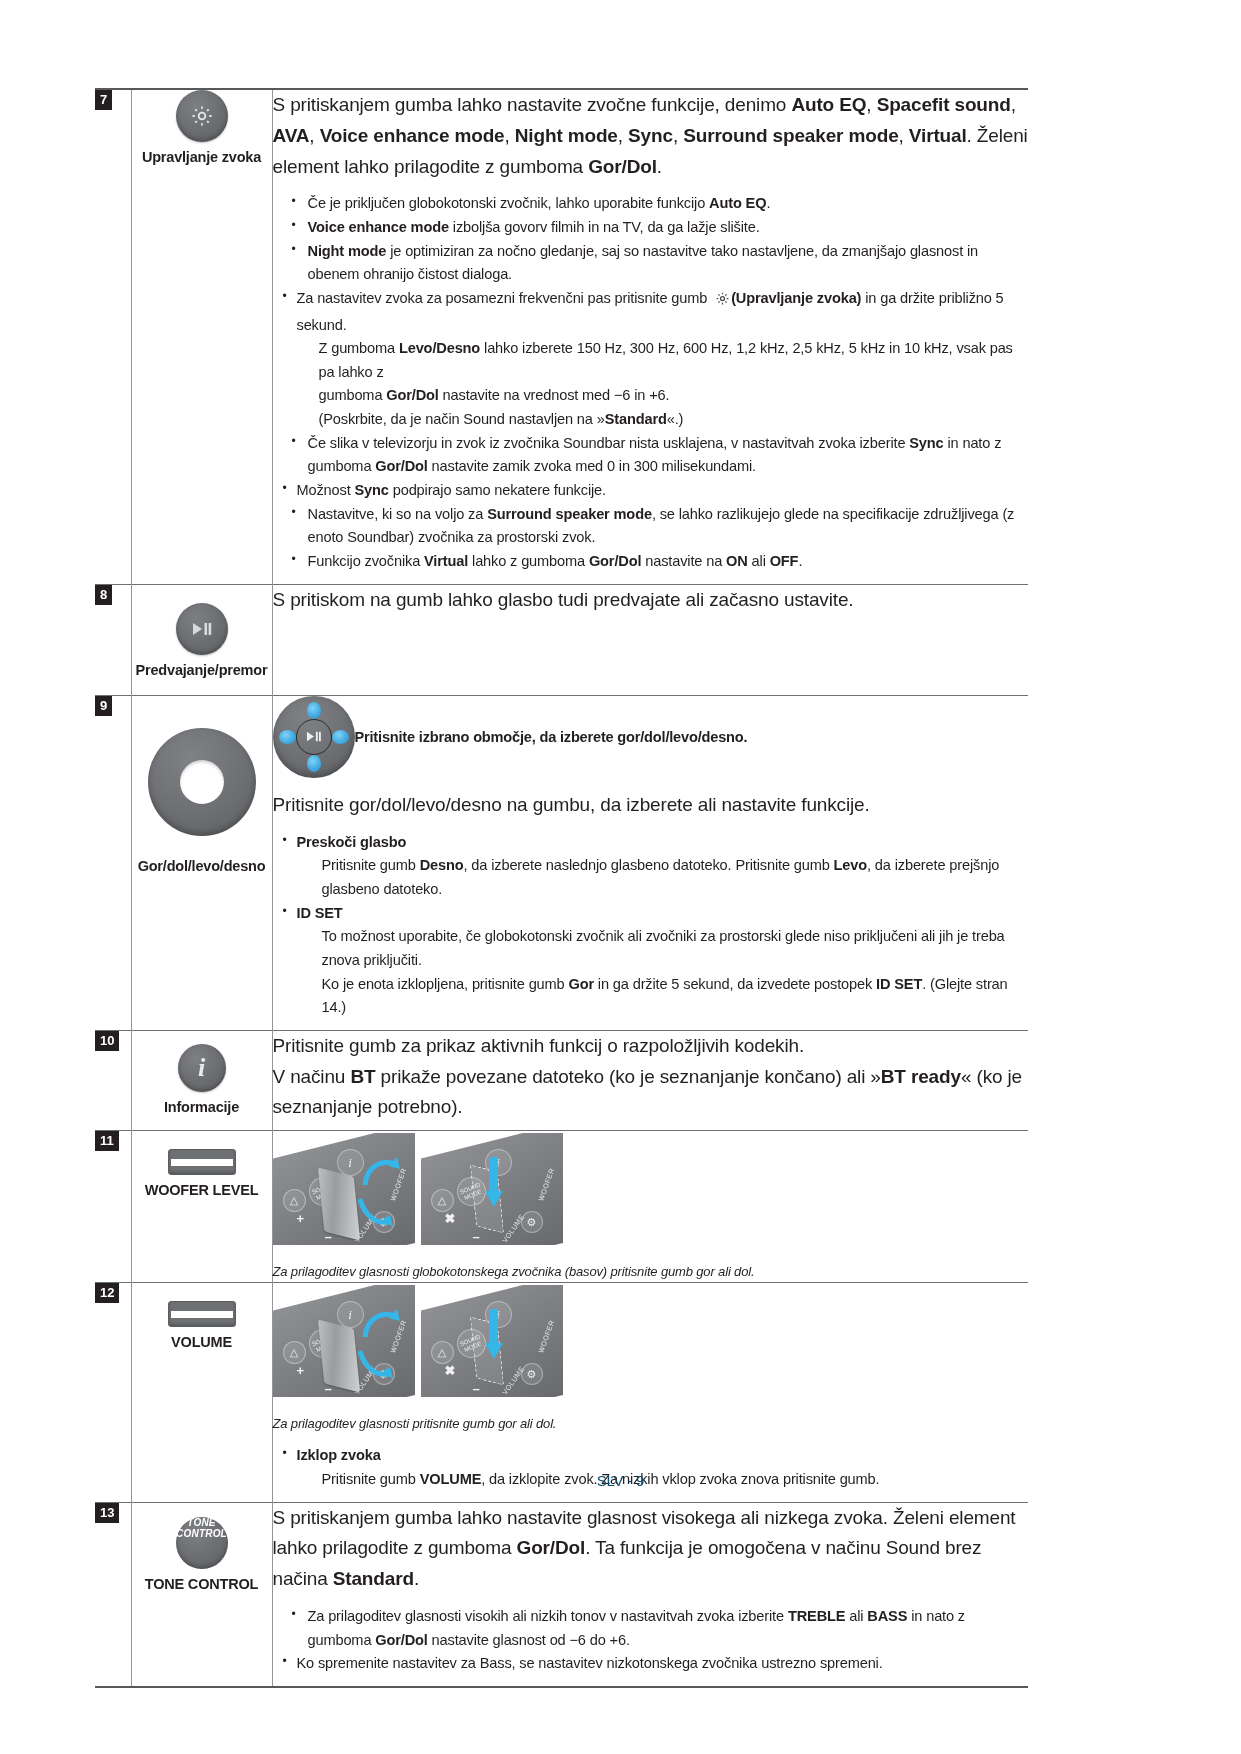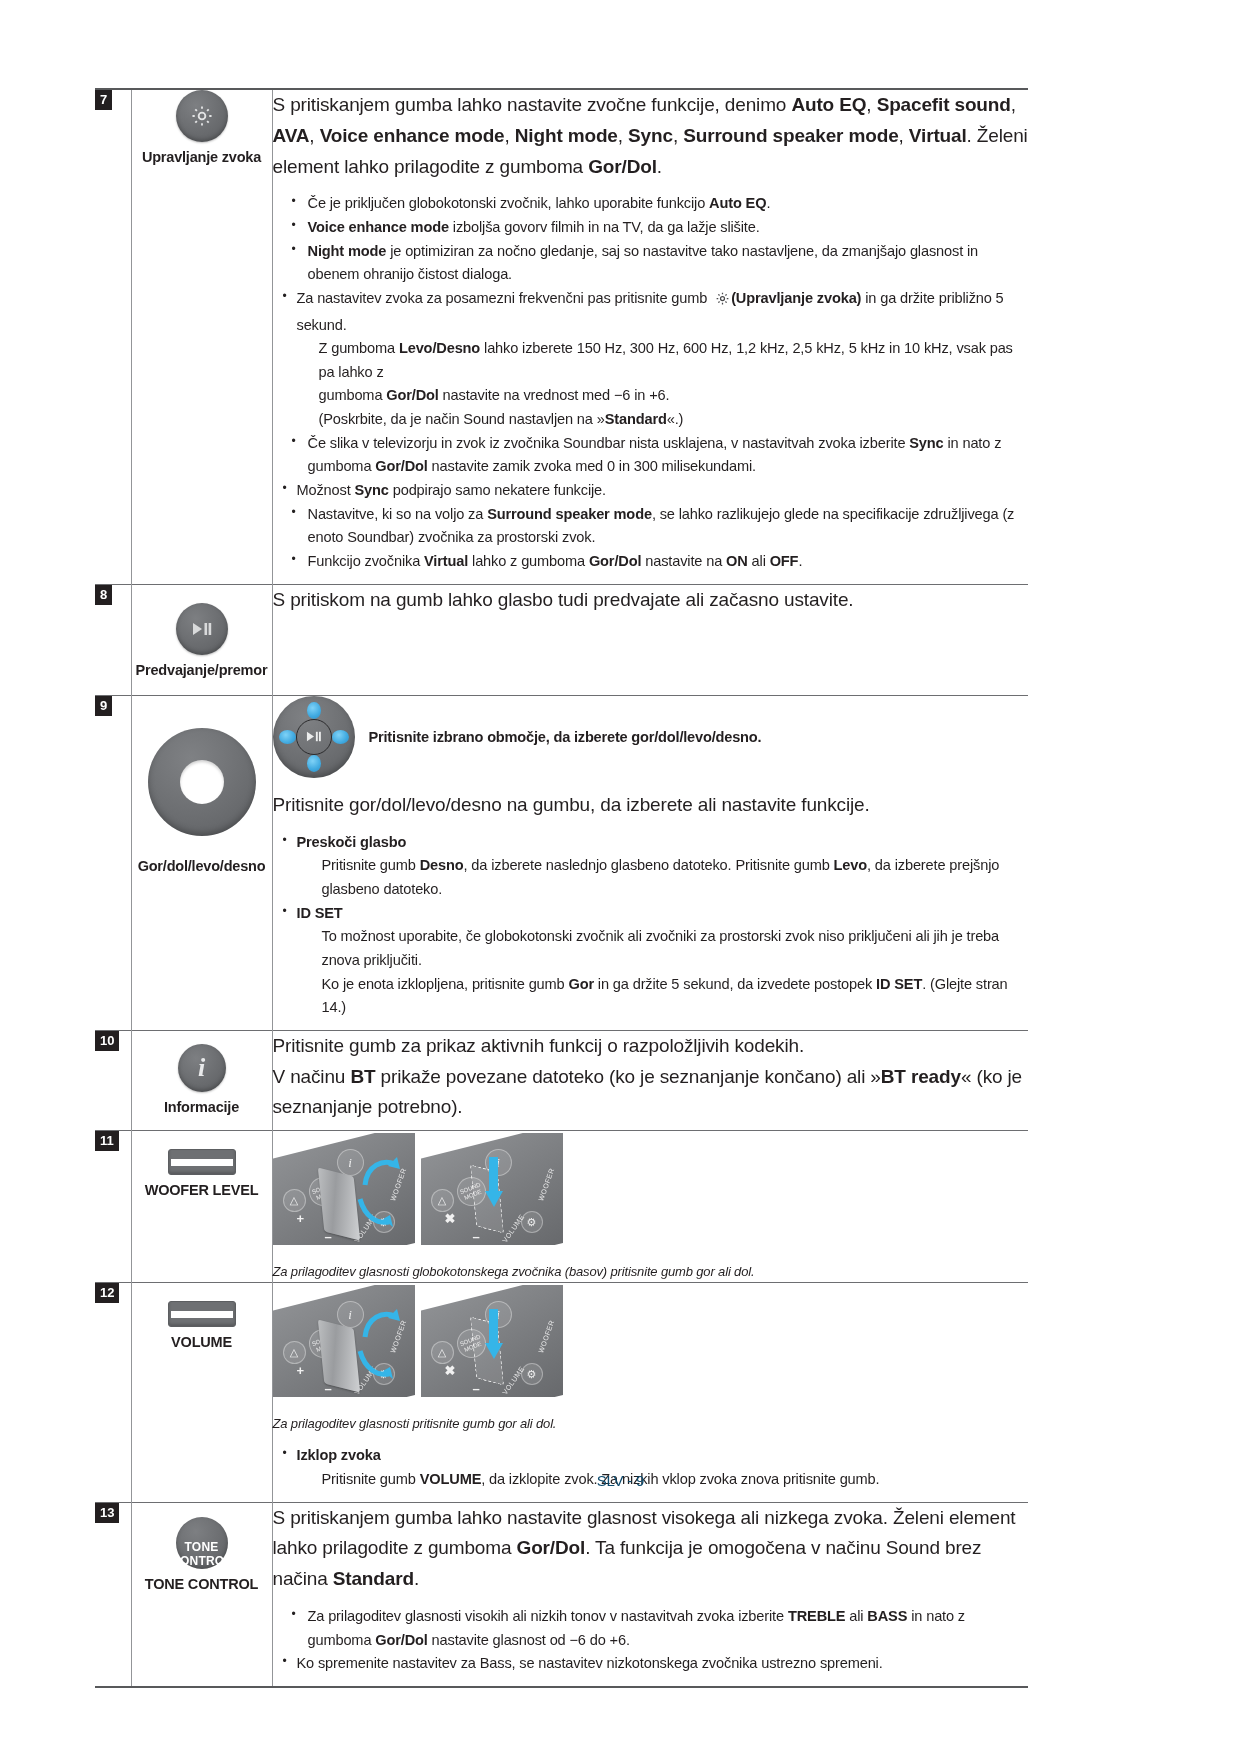--- a/index.html
+++ b/index.html
@@ -113,24 +113,25 @@
     box-shadow: inset 0 -2px 3px rgba(0,0,0,.2);
   }
   .barIcon:before {
     content:""; position:absolute; left:2px; right:2px; top:9px; height:7px;
     background:#ffffff;
   }
   
   .tone {
     width: 52px; height: 52px; border-radius: 50%;
     background: radial-gradient(circle at 38% 28%, #7d7f82 0%, #6a6c6f 58%, #5a5c5f 100%);
-    display:flex; align-items:flex-end; justify-content:center; margin: 0 auto;
-    color:#fff; font-size: 12px; font-weight:bold; line-height: 1.15; text-align:center;
+    display:flex; align-items:flex-start; justify-content:center; margin: 0 auto;
+    color:#fff; font-size: 10px; font-weight:bold; line-height: 1.15; text-align:center;
     letter-spacing: .2px;
     box-shadow: inset 0 -2px 4px rgba(0,0,0,.25);
+    font-style: italic;
   }
 
   
   .ptxt {
     font-size: 19px;
     line-height: 1.62;
     color: #231f20;
     letter-spacing: -0.15px;
   }
   .ptxt b { font-weight: bold; }
@@ -166,21 +167,20 @@
   .gear-inline {
     display: inline-block;
     vertical-align: -3px;
     margin: 0 1px 0 4px;
   }
 
   
   .callout {
     display: flex;
     align-items: center;
-    gap: 14px;
     margin-bottom: 12px;
   }
   .dpad {
     width: 82px; height: 82px; border-radius: 50%;
     background: radial-gradient(circle at 40% 26%, #7f8184 0%, #6a6c6f 62%, #5a5c5f 100%);
     position: relative; flex: 0 0 auto;
     box-shadow: inset 0 -3px 6px rgba(0,0,0,.25);
   }
   .dpad .center {
     position:absolute; left:50%; top:50%; transform:translate(-50%,-50%);
@@ -361,21 +361,21 @@
         <div class="callout-text">Pritisnite izbrano območje, da izberete gor/dol/levo/desno.</div>
       </div>
       <div class="ptxt">Pritisnite gor/dol/levo/desno na gumbu, da izberete ali nastavite funkcije.</div>
       <ul class="bl">
         <li class="tight">
           <b>Preskoči glasbo</b>
           <div class="sub"><span>Pritisnite gumb </span><b>Desno</b><span>, da izberete naslednjo glasbeno datoteko. Pritisnite gumb </span><b>Levo</b><span>, da izberete prejšnjo glasbeno datoteko.</span></div>
         </li>
         <li class="tight">
           <b>ID SET</b>
-          <div class="sub">To možnost uporabite, če globokotonski zvočnik ali zvočniki za prostorski zvok niso priključeni ali jih je treba znova priključiti.</div>
+          <div class="sub">To možnost uporabite, če globokotonski zvočnik ali zvočniki za prostorski glede niso priključeni ali jih je treba znova priključiti.</div>
           <div class="sub"><span>Ko je enota izklopljena, pritisnite gumb </span><b>Gor</b><span> in ga držite 5 sekund, da izvedete postopek </span><b>ID SET</b><span>. (Glejte stran 14.)</span></div>
         </li>
       </ul>
     </td>
   </tr>
 
   <tr>
     <td class="c-num">
       <span class="numbox">10</span>
     </td>

